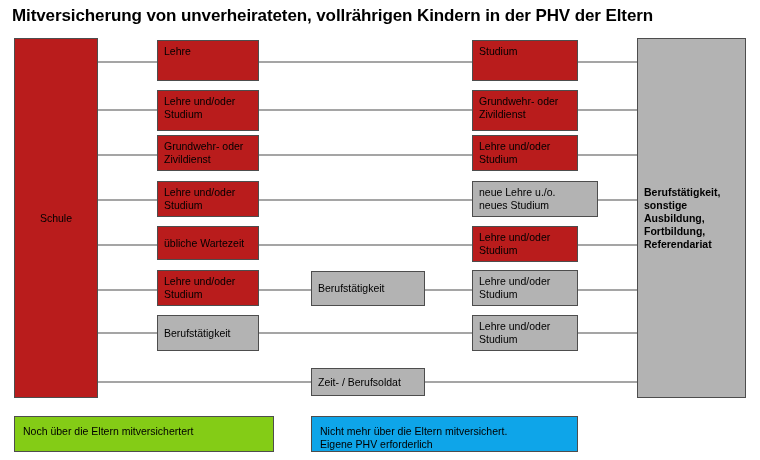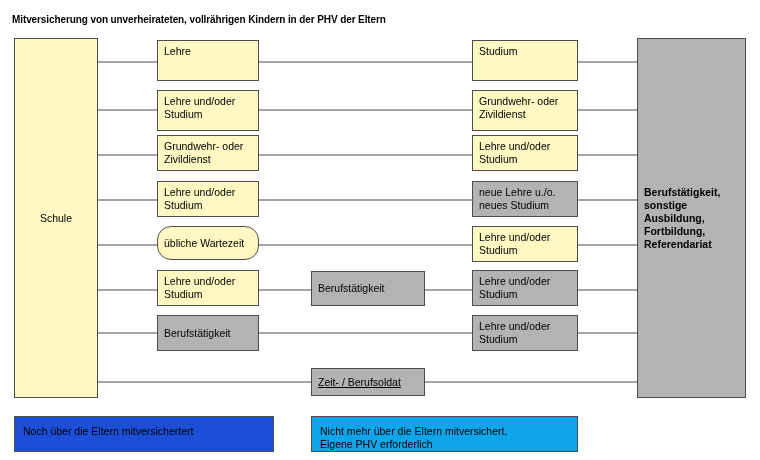--- a/index.html
+++ b/index.html
@@ -16,39 +16,38 @@
   }
   #canvas {
     position: relative;
     width: 760px;
     height: 460px;
   }
   .title {
     position: absolute;
     left: 12px;
     top: 6px;
-    font-size: 10px;
+    font-size: 17px;
     font-weight: bold;
     letter-spacing: -0.1px;
     white-space: nowrap;
-    margin-top: 8px;
   }
   
   #lines {
     position: absolute;
     left: 0;
     top: 0;
     width: 760px;
     height: 460px;
   }
   .box {
     position: absolute;
     box-sizing: border-box;
     border: 1px solid #4d4d4d;
-    background: #fef9c3;
+    background: #b91c1c;
     font-size: 10.5px;
     line-height: 13px;
     padding: 4px 6px 0 6px;
     white-space: pre-line;
     z-index: 2;
   }
   .box.gray {
     background: #b3b3b3;
   }
   .box.vcenter {
@@ -57,21 +56,21 @@
     align-items: center;
   }
   .box.vcenter > span {
     display: block;
     white-space: pre-line;
   }
   .legend {
     position: absolute;
     box-sizing: border-box;
     border: 1px solid #4d4d4d;
-    background: #1d4ed8;
+    background: #84cc16;
     font-size: 10.5px;
     line-height: 13px;
     padding: 8px 8px 0 8px;
     white-space: pre-line;
     z-index: 2;
   }
   .legend.gray {
     background: #0ea5e9;
   }
 </style>
@@ -122,42 +121,42 @@
     <span>Schule</span>
   </div>
 
   <div class="box" style="left:157px; top:40px; width:102px; height:41px;">Lehre</div>
   <div class="box" style="left:157px; top:90px; width:102px; height:41px;">Lehre und/oder
 Studium</div>
   <div class="box" style="left:157px; top:135px; width:102px; height:36px;">Grundwehr- oder
 Zivildienst</div>
   <div class="box" style="left:157px; top:181px; width:102px; height:36px;">Lehre und/oder
 Studium</div>
-  <div class="box vcenter" style="left:157px; top:226px; width:102px; height:34px;border-radius:14px;">
+  <div class="box vcenter" style="left:157px; top:226px; width:102px; height:34px;">
     <span>übliche Wartezeit</span>
   </div>
   <div class="box" style="left:157px; top:270px; width:102px; height:36px;">Lehre und/oder
 Studium</div>
   <div class="box vcenter gray" style="left:157px; top:315px; width:102px; height:36px;">
     <span>Berufstätigkeit</span>
   </div>
 
   <div class="box vcenter gray" style="left:311px; top:271px; width:114px; height:35px;">
     <span>Berufstätigkeit</span>
   </div>
-  <div class="box vcenter gray" style="left:311px; top:368px; width:114px; height:28px;text-decoration:underline;">
+  <div class="box vcenter gray" style="left:311px; top:368px; width:114px; height:28px;">
     <span>Zeit- / Berufsoldat</span>
   </div>
 
   <div class="box" style="left:472px; top:40px; width:106px; height:41px;">Studium</div>
   <div class="box" style="left:472px; top:90px; width:106px; height:41px;">Grundwehr- oder
 Zivildienst</div>
   <div class="box" style="left:472px; top:135px; width:106px; height:36px;">Lehre und/oder
 Studium</div>
-  <div class="box gray" style="left:472px; top:181px; width:106px; height:36px;">neue Lehre u./o.
+  <div class="box gray" style="left:472px; top:181px; width:126px; height:36px;">neue Lehre u./o.
 neues Studium</div>
   <div class="box" style="left:472px; top:226px; width:106px; height:36px;">Lehre und/oder
 Studium</div>
   <div class="box gray" style="left:472px; top:270px; width:106px; height:36px;">Lehre und/oder
 Studium</div>
   <div class="box gray" style="left:472px; top:315px; width:106px; height:36px;">Lehre und/oder
 Studium</div>
 
   <div class="box vcenter gray" style="left:637px; top:38px; width:109px; height:360px;font-weight:bold;">
     <span>Berufstätigkeit,

